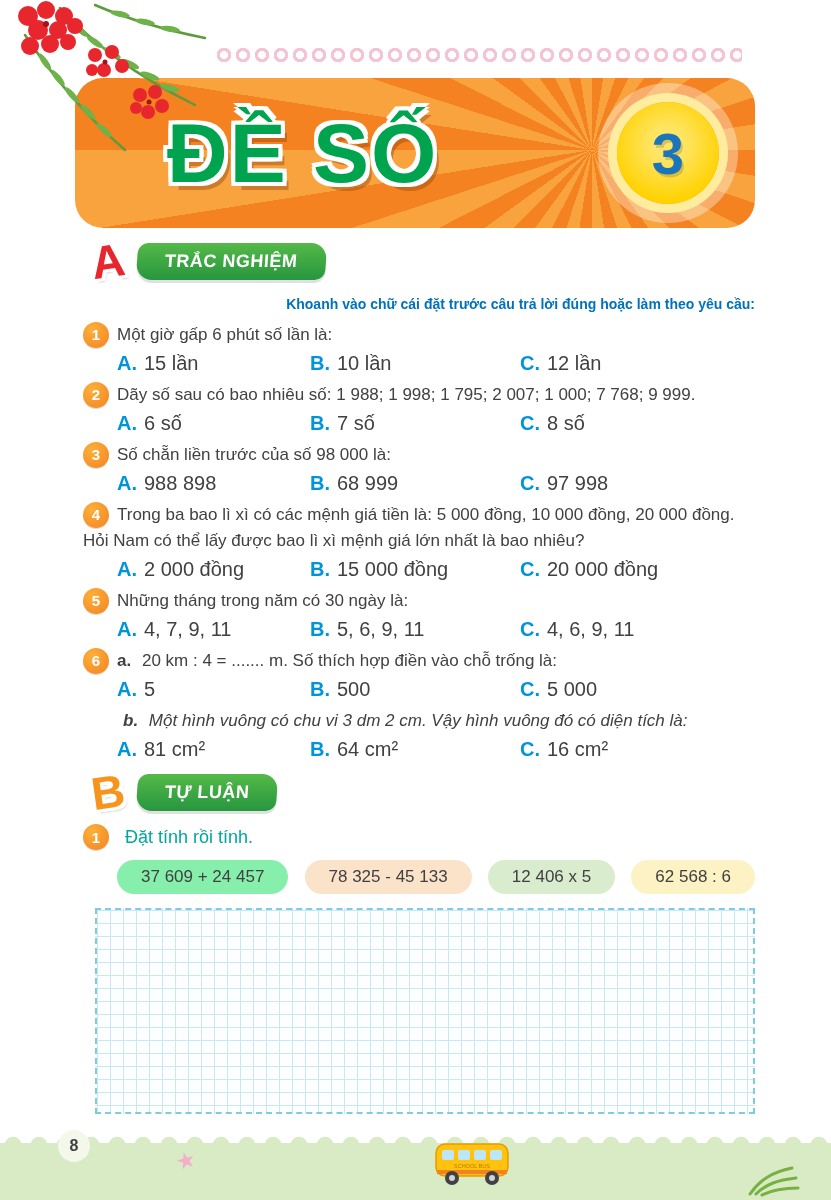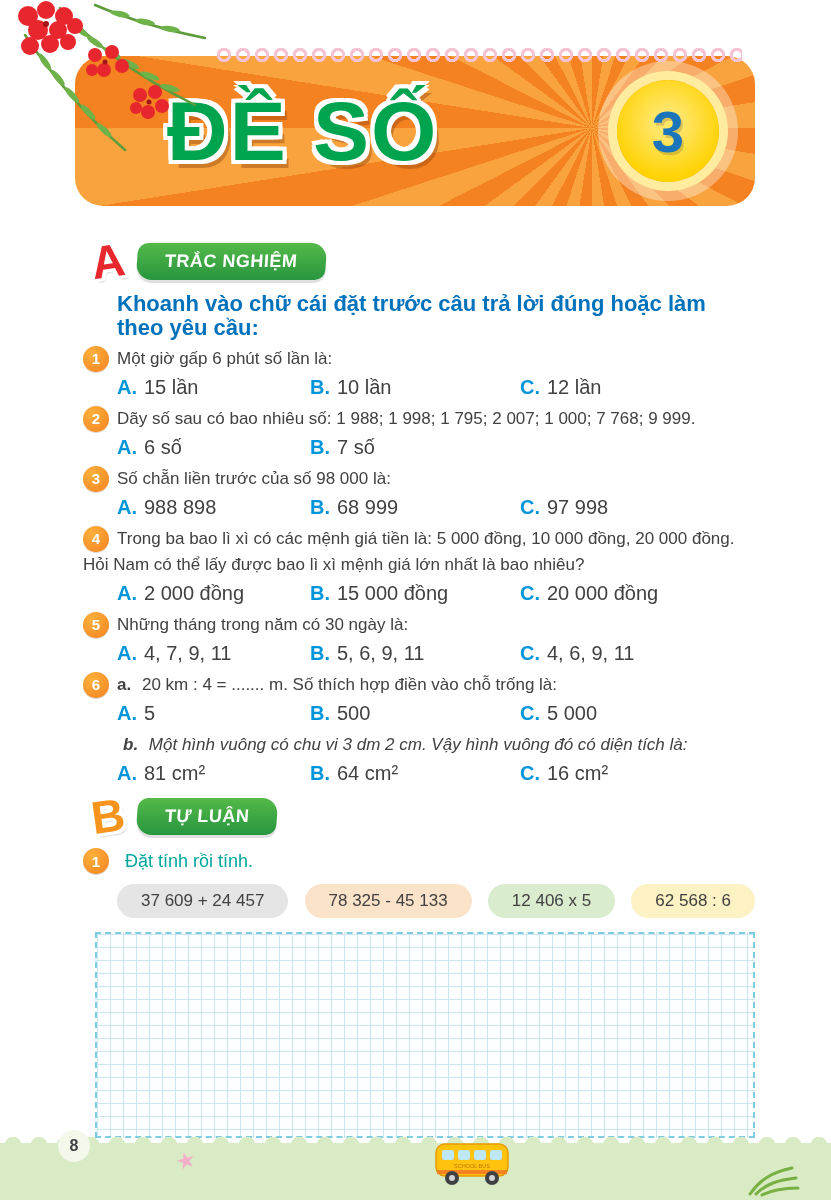--- a/index.html
+++ b/index.html
@@ -3,21 +3,21 @@
 <meta charset="utf-8">
 <style>
   * { margin:0; padding:0; box-sizing:border-box; }
   html,body { width:831px; background:#fff; }
   body { font-family:"Liberation Sans", sans-serif; color:#414042; }
   .page { position:relative; width:831px; height:1200px; background:#fff; overflow:hidden; }
 
   
   .header-area { position:relative; height:222px; }
   .banner {
-    position:absolute; left:75px; top:56px; width:680px; height:150px;
+    position:absolute; left:75px; top:78px; width:680px; height:150px;
     border-radius:28px; z-index:1;
     background: repeating-conic-gradient(from 0deg at 76% 48%, #f58220 0deg 9deg, #f9a33f 9deg 18deg);
     display:flex; align-items:center;
   }
   .binding {
     position:absolute; left:215px; top:36px; width:527px; height:38px; z-index:3;
     background-image: radial-gradient(circle at 9px 19px,
       rgba(255,255,255,0) 4px, #f5c4d2 4px, #f5c4d2 7px, rgba(255,255,255,0) 7.5px);
     background-size:19px 38px; background-repeat:repeat-x;
   }
@@ -52,21 +52,21 @@
       3px 4px 2px rgba(0,0,0,0.18);
   }
   .sec-letter.red { color:#e8262d; }
   .sec-letter.orange { color:#f7941d; }
   .sec-badge {
     background: linear-gradient(#54b948, #27963f); color:#fff; font-weight:bold;
     font-size:18px; letter-spacing:0.5px; padding:8px 28px; margin-left:4px;
     border-radius:10px 16px 10px 16px; transform:skewX(-4deg);
     box-shadow: 0 3px 0 rgba(0,0,0,0.12);
   }
-  .instruction { color:#0072bc; font-weight:bold; font-size:22px; line-height:24px; margin:6px 0 6px 34px; }
+  .instruction { color:#0072bc; font-weight:bold; font-size:14px; line-height:24px; margin:6px 0 6px 34px;text-align:right; }
 
   .q { font-size:17px; line-height:26px; margin-top:2px; color:#414042; }
   .qnum {
     float:left; width:26px; height:26px; border-radius:50%;
     background: radial-gradient(circle at 35% 30%, #fbb03b, #f58220);
     color:#fff; font-weight:bold; font-size:15px;
     display:flex; align-items:center; justify-content:center;
     margin-right:8px; box-shadow: 0 1px 0 rgba(0,0,0,0.15);
   }
   .ppfx { font-weight:bold; margin-right:6px; }
@@ -194,20 +194,21 @@
       <div class="opt"><span class="ol">C.</span><span class="ot">12 lần</span></div>
     </div>
 
     <div class="q">
       <span class="qnum">2</span>
       <span class="qtext">Dãy số sau có bao nhiêu số: 1 988; 1 998; 1 795; 2 007; 1 000; 7 768; 9 999.</span>
     </div>
     <div class="opts">
       <div class="opt"><span class="ol">A.</span><span class="ot">6 số</span></div>
       <div class="opt"><span class="ol">B.</span><span class="ot">7 số</span></div>
+      <div class="opt"><span class="ol">C.</span><span class="ot">8 số</span></div>
     </div>
 
     <div class="q">
       <span class="qnum">3</span>
       <span class="qtext">Số chẵn liền trước của số 98 000 là:</span>
     </div>
     <div class="opts">
       <div class="opt"><span class="ol">A.</span><span class="ot">988 898</span></div>
       <div class="opt"><span class="ol">B.</span><span class="ot">68 999</span></div>
       <div class="opt"><span class="ol">C.</span><span class="ot">97 998</span></div>
@@ -258,21 +259,21 @@
       <span class="sec-letter orange">B</span>
       <span class="sec-badge">TỰ LUẬN</span>
     </div>
 
     <div class="exercise">
       <span class="qnum">1</span>
       <span class="ex-text">Đặt tính rồi tính.</span>
     </div>
 
     <div class="pill-row">
-      <span class="pill" style="background: #e5e5e5;">37 609 + 24 457</span>
+      <span class="pill" style="background: #86efac;">37 609 + 24 457</span>
       <span class="pill" style="background: rgb(251, 227, 202);">78 325 - 45 133</span>
       <span class="pill" style="background: rgb(217, 236, 206);">12 406 x 5</span>
       <span class="pill" style="background: rgb(252, 242, 195);">62 568 : 6</span>
     </div>
 
     <div class="grid-box"></div>
   </div>
 
   <div class="footer"></div>
   <div class="page-number">8</div>

